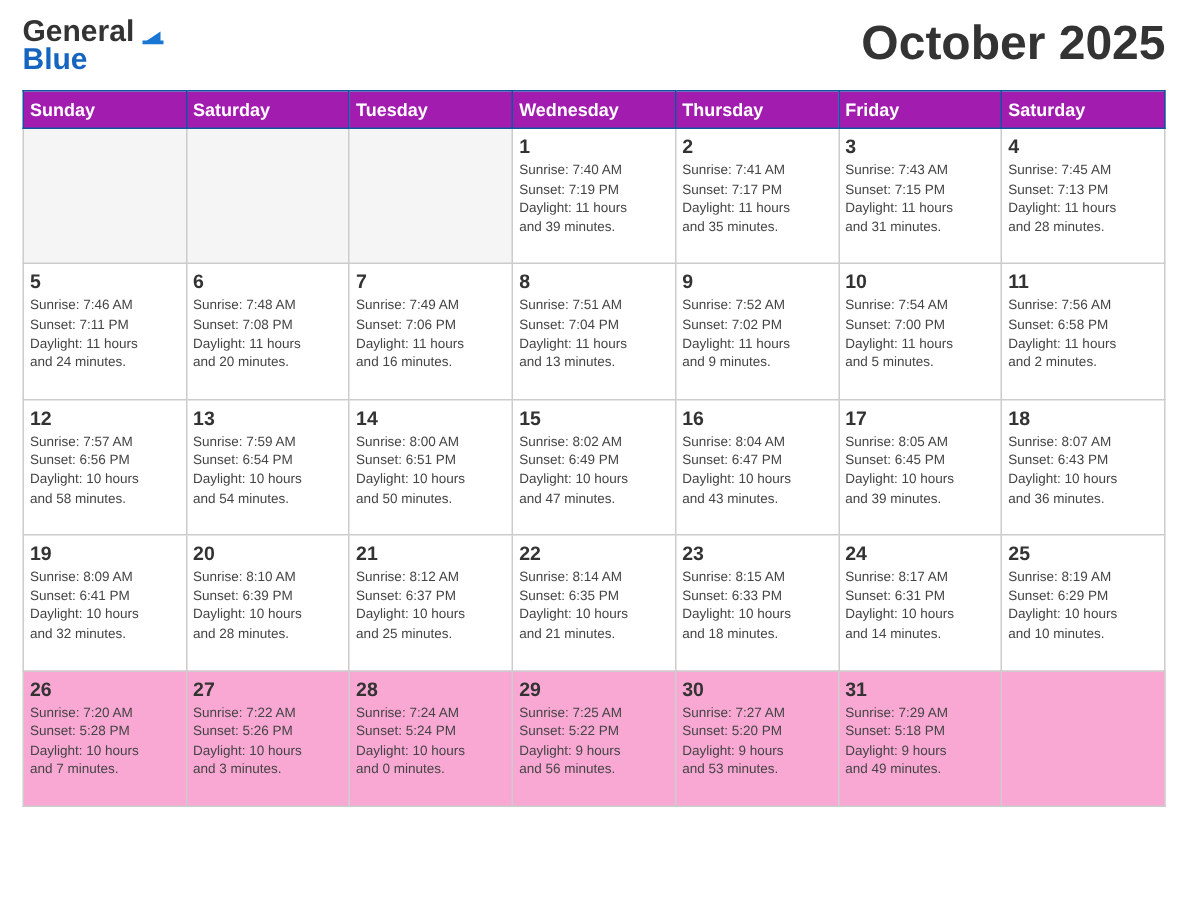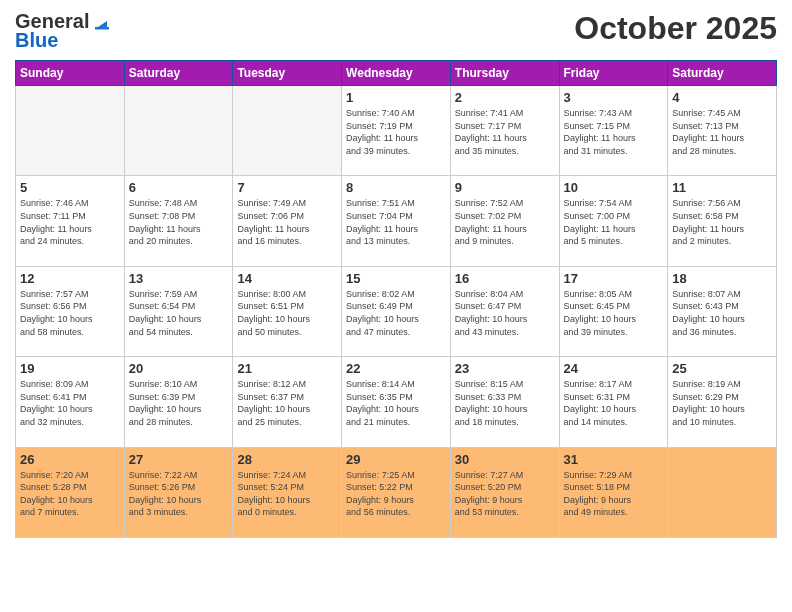--- a/index.html
+++ b/index.html
@@ -65,21 +65,21 @@
       vertical-align: top;
       padding: 4px 4px;
       font-size: 9.5px;
       color: #333;
       height: 88px;
     }
     tbody tr td.empty {
       background: #f5f5f5;
     }
     tbody tr:last-child td {
-      background: #fdba74;
+      background: #f9a8d4;
     }
     .day-num {
       font-size: 13px;
       font-weight: bold;
       display: block;
       margin-bottom: 2px;
     }
     .day-info {
       line-height: 1.4;
       font-size: 9px;

